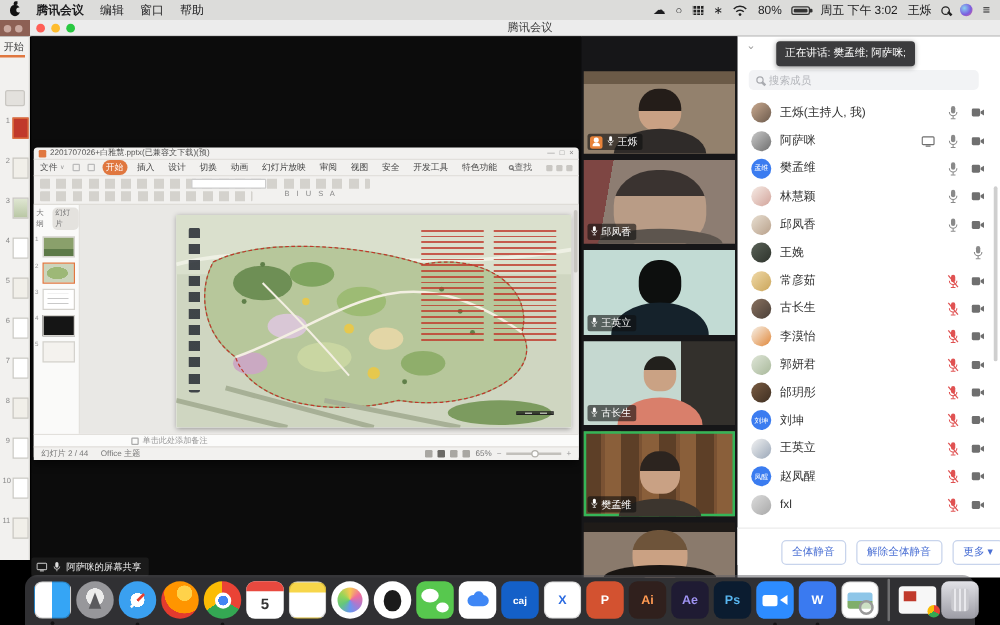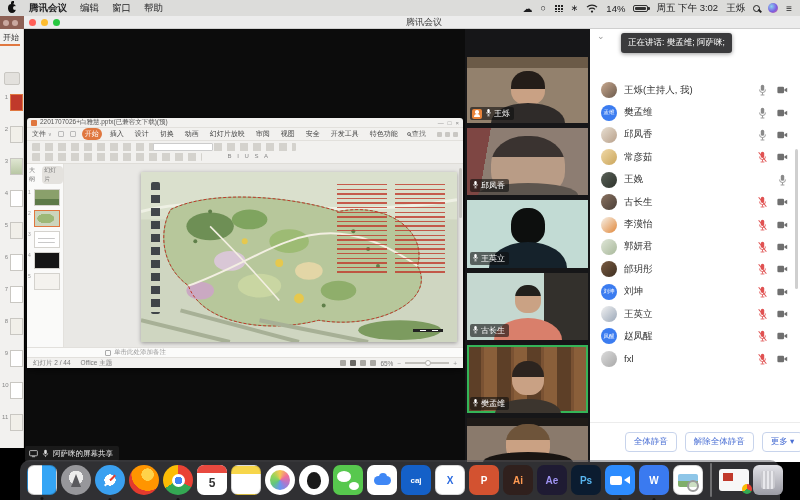--- a/index.html
+++ b/index.html
@@ -240,21 +240,21 @@
     <div id="menu-right">
       <span style="font-size:10px;">☁</span>
       <span style="font-size:9px;">○</span>
       <span class="grid-ic"></span>
       <span style="font-size:9px;">∗</span>
       <svg width="12" height="9" viewBox="0 0 12 9">
         <path d="M1 3.2 A7 7 0 0 1 11 3.2" fill="none" stroke="#222" stroke-width="1.2"></path>
         <path d="M3 5.4 A4.2 4.2 0 0 1 9 5.4" fill="none" stroke="#222" stroke-width="1.2"></path>
         <circle cx="6" cy="7.6" r="1.1" fill="#222"></circle>
       </svg>
-      <span>14%</span>
+      <span>80%</span>
       <span class="batt"></span>
       <span>周五 下午 3:02</span>
       <span>王烁</span>
       <span class="mag"></span>
       <span class="siri"></span>
       <span style="font-size:10px;">≡</span>
     </div>
   </div>
 
   <div id="bg-titlebar">
@@ -544,20 +544,24 @@
       </div>
       <div class="video-tile v-partial-face" style="top: 389px; height: 44px;">
         <div class="vt-head"></div>
         <div class="vt-body"></div>
       </div>
     </div>
 
   <div id="panel">
     <span id="panel-chevron">⌄</span>
     <div id="tooltip">正在讲话: 樊孟维; 阿萨咪;</div>
+    <div id="search-box">
+      <span class="mag"></span>
+      <input id="search-input" placeholder="搜索成员" style="">
+    </div>
     <div id="plist">
         <div class="prow">
           <div class="pav pa1"></div>
           <span class="pname">王烁(主持人, 我)</span>
           <div class="picons">
             <span class="pslot ic-gray">
               <svg viewBox="0 0 12 14">
                 <rect x="4" y="1" width="4" height="7" rx="2" fill="currentColor"></rect>
                 <path d="M2.5 6.5a3.5 3.5 0 0 0 7 0" fill="none" stroke="currentColor"></path>
                 <line x1="6" y1="10" x2="6" y2="12.5" stroke="currentColor"></line>
@@ -566,90 +570,136 @@
             </span>
             <span class="pslot ic-cam">
               <svg viewBox="0 0 14 10">
                 <rect x="0.5" y="1" width="8.5" height="8" rx="1.5" fill="currentColor"></rect>
                 <path d="M9.5 4 13 2v6L9.5 6z" fill="currentColor"></path>
               </svg>
             </span>
           </div>
         </div>
         <div class="prow">
+          <div class="pav pa2"></div>
+          <span class="pname">阿萨咪</span>
+          <div class="picons">
+            <span class="pslot ic-cam">
+              <svg viewBox="0 0 14 12">
+                <rect x="1" y="1.5" width="12" height="8" rx="1" fill="none" stroke="currentColor" stroke-width="1.2"></rect>
+                <line x1="4.5" y1="11" x2="9.5" y2="11" stroke="currentColor" stroke-width="1.2"></line>
+              </svg>
+            </span>
+            <span class="pslot ic-gray">
+              <svg viewBox="0 0 12 14">
+                <rect x="4" y="1" width="4" height="7" rx="2" fill="currentColor"></rect>
+                <path d="M2.5 6.5a3.5 3.5 0 0 0 7 0" fill="none" stroke="currentColor"></path>
+                <line x1="6" y1="10" x2="6" y2="12.5" stroke="currentColor"></line>
+                <line x1="3.8" y1="12.8" x2="8.2" y2="12.8" stroke="currentColor"></line>
+              </svg>
+            </span>
+            <span class="pslot ic-cam">
+              <svg viewBox="0 0 14 10">
+                <rect x="0.5" y="1" width="8.5" height="8" rx="1.5" fill="currentColor"></rect>
+                <path d="M9.5 4 13 2v6L9.5 6z" fill="currentColor"></path>
+              </svg>
+            </span>
+          </div>
+        </div>
+        <div class="prow">
           <div class="pav blue">孟维</div>
           <span class="pname">樊孟维</span>
           <div class="picons">
             <span class="pslot ic-gray">
               <svg viewBox="0 0 12 14">
                 <rect x="4" y="1" width="4" height="7" rx="2" fill="currentColor"></rect>
                 <path d="M2.5 6.5a3.5 3.5 0 0 0 7 0" fill="none" stroke="currentColor"></path>
                 <line x1="6" y1="10" x2="6" y2="12.5" stroke="currentColor"></line>
                 <line x1="3.8" y1="12.8" x2="8.2" y2="12.8" stroke="currentColor"></line>
               </svg>
             </span>
             <span class="pslot ic-cam">
               <svg viewBox="0 0 14 10">
                 <rect x="0.5" y="1" width="8.5" height="8" rx="1.5" fill="currentColor"></rect>
                 <path d="M9.5 4 13 2v6L9.5 6z" fill="currentColor"></path>
               </svg>
             </span>
           </div>
         </div>
         <div class="prow">
+          <div class="pav pa4"></div>
+          <span class="pname">林慧颖</span>
+          <div class="picons">
+            <span class="pslot ic-gray">
+              <svg viewBox="0 0 12 14">
+                <rect x="4" y="1" width="4" height="7" rx="2" fill="currentColor"></rect>
+                <path d="M2.5 6.5a3.5 3.5 0 0 0 7 0" fill="none" stroke="currentColor"></path>
+                <line x1="6" y1="10" x2="6" y2="12.5" stroke="currentColor"></line>
+                <line x1="3.8" y1="12.8" x2="8.2" y2="12.8" stroke="currentColor"></line>
+              </svg>
+            </span>
+            <span class="pslot ic-cam">
+              <svg viewBox="0 0 14 10">
+                <rect x="0.5" y="1" width="8.5" height="8" rx="1.5" fill="currentColor"></rect>
+                <path d="M9.5 4 13 2v6L9.5 6z" fill="currentColor"></path>
+              </svg>
+            </span>
+          </div>
+        </div>
+        <div class="prow">
           <div class="pav pa5"></div>
           <span class="pname">邱凤香</span>
           <div class="picons">
             <span class="pslot ic-gray">
               <svg viewBox="0 0 12 14">
                 <rect x="4" y="1" width="4" height="7" rx="2" fill="currentColor"></rect>
                 <path d="M2.5 6.5a3.5 3.5 0 0 0 7 0" fill="none" stroke="currentColor"></path>
                 <line x1="6" y1="10" x2="6" y2="12.5" stroke="currentColor"></line>
                 <line x1="3.8" y1="12.8" x2="8.2" y2="12.8" stroke="currentColor"></line>
               </svg>
             </span>
             <span class="pslot ic-cam">
               <svg viewBox="0 0 14 10">
                 <rect x="0.5" y="1" width="8.5" height="8" rx="1.5" fill="currentColor"></rect>
                 <path d="M9.5 4 13 2v6L9.5 6z" fill="currentColor"></path>
               </svg>
             </span>
           </div>
         </div>
         <div class="prow">
+          <div class="pav pa6"></div>
+          <span class="pname">王娩</span>
+          <div class="picons">
+            <span class="pslot ic-gray">
+              <svg viewBox="0 0 12 14">
+                <rect x="4" y="1" width="4" height="7" rx="2" fill="currentColor"></rect>
+                <path d="M2.5 6.5a3.5 3.5 0 0 0 7 0" fill="none" stroke="currentColor"></path>
+                <line x1="6" y1="10" x2="6" y2="12.5" stroke="currentColor"></line>
+                <line x1="3.8" y1="12.8" x2="8.2" y2="12.8" stroke="currentColor"></line>
+              </svg>
+            </span>
+          </div>
+        </div>
+        <div class="prow">
           <div class="pav pa7"></div>
           <span class="pname">常彦茹</span>
           <div class="picons">
             <span class="pslot ic-red">
               <svg viewBox="0 0 12 14">
                 <rect x="4" y="1" width="4" height="7" rx="2" fill="currentColor"></rect>
                 <path d="M2.5 6.5a3.5 3.5 0 0 0 7 0" fill="none" stroke="currentColor"></path>
                 <line x1="6" y1="10" x2="6" y2="12.5" stroke="currentColor"></line>
                 <line x1="3.8" y1="12.8" x2="8.2" y2="12.8" stroke="currentColor"></line>
                 <line x1="1.5" y1="1.5" x2="10.5" y2="12.5" stroke="currentColor" stroke-width="1.2"></line>
               </svg>
             </span>
             <span class="pslot ic-cam">
               <svg viewBox="0 0 14 10">
                 <rect x="0.5" y="1" width="8.5" height="8" rx="1.5" fill="currentColor"></rect>
                 <path d="M9.5 4 13 2v6L9.5 6z" fill="currentColor"></path>
-              </svg>
-            </span>
-          </div>
-        </div>
-        <div class="prow">
-          <div class="pav pa6"></div>
-          <span class="pname">王娩</span>
-          <div class="picons">
-            <span class="pslot ic-gray">
-              <svg viewBox="0 0 12 14">
-                <rect x="4" y="1" width="4" height="7" rx="2" fill="currentColor"></rect>
-                <path d="M2.5 6.5a3.5 3.5 0 0 0 7 0" fill="none" stroke="currentColor"></path>
-                <line x1="6" y1="10" x2="6" y2="12.5" stroke="currentColor"></line>
-                <line x1="3.8" y1="12.8" x2="8.2" y2="12.8" stroke="currentColor"></line>
               </svg>
             </span>
           </div>
         </div>
         <div class="prow">
           <div class="pav pa8"></div>
           <span class="pname">古长生</span>
           <div class="picons">
             <span class="pslot ic-red">
               <svg viewBox="0 0 12 14">

